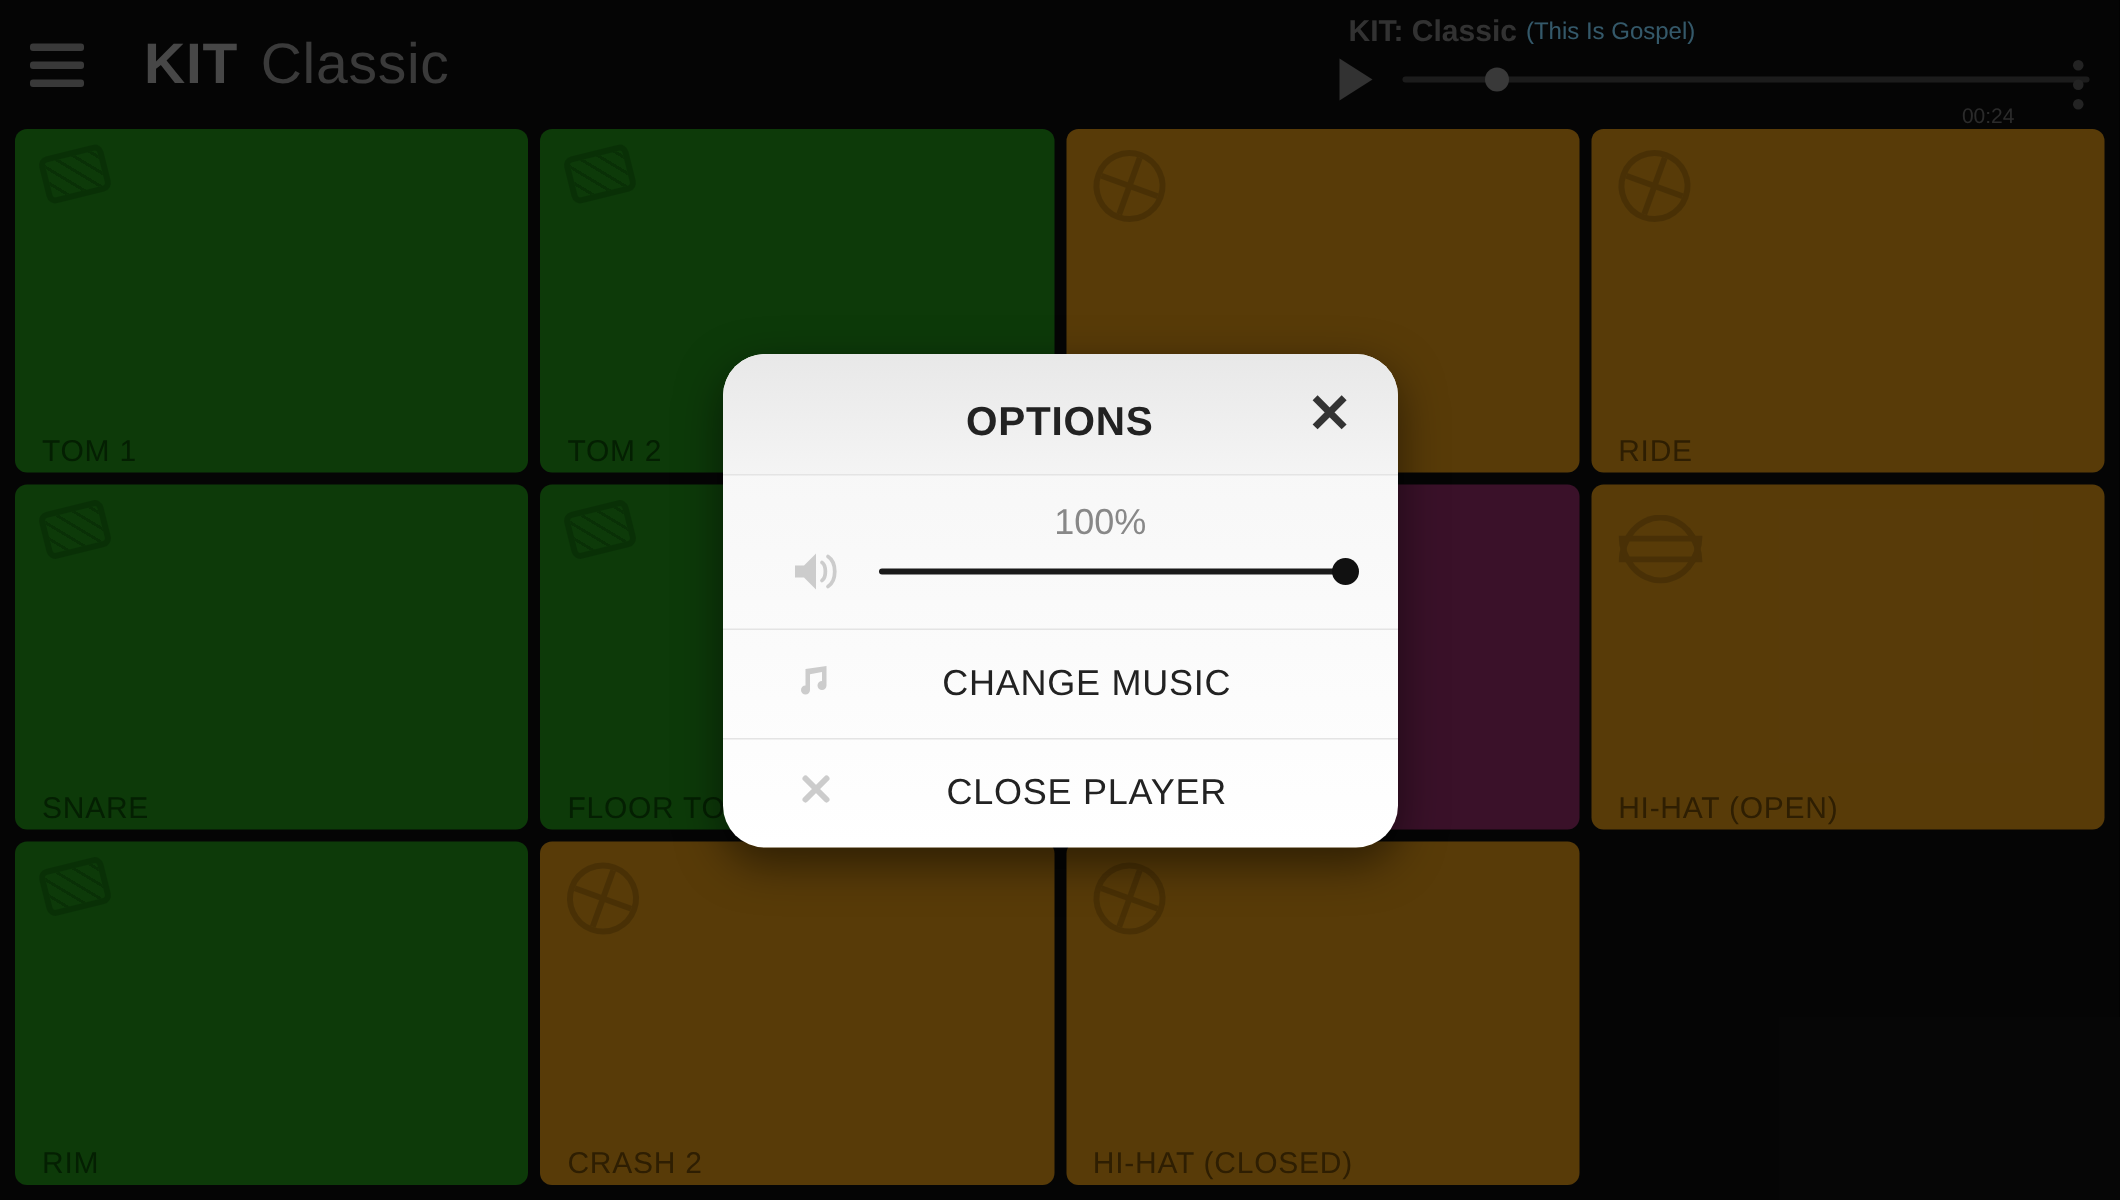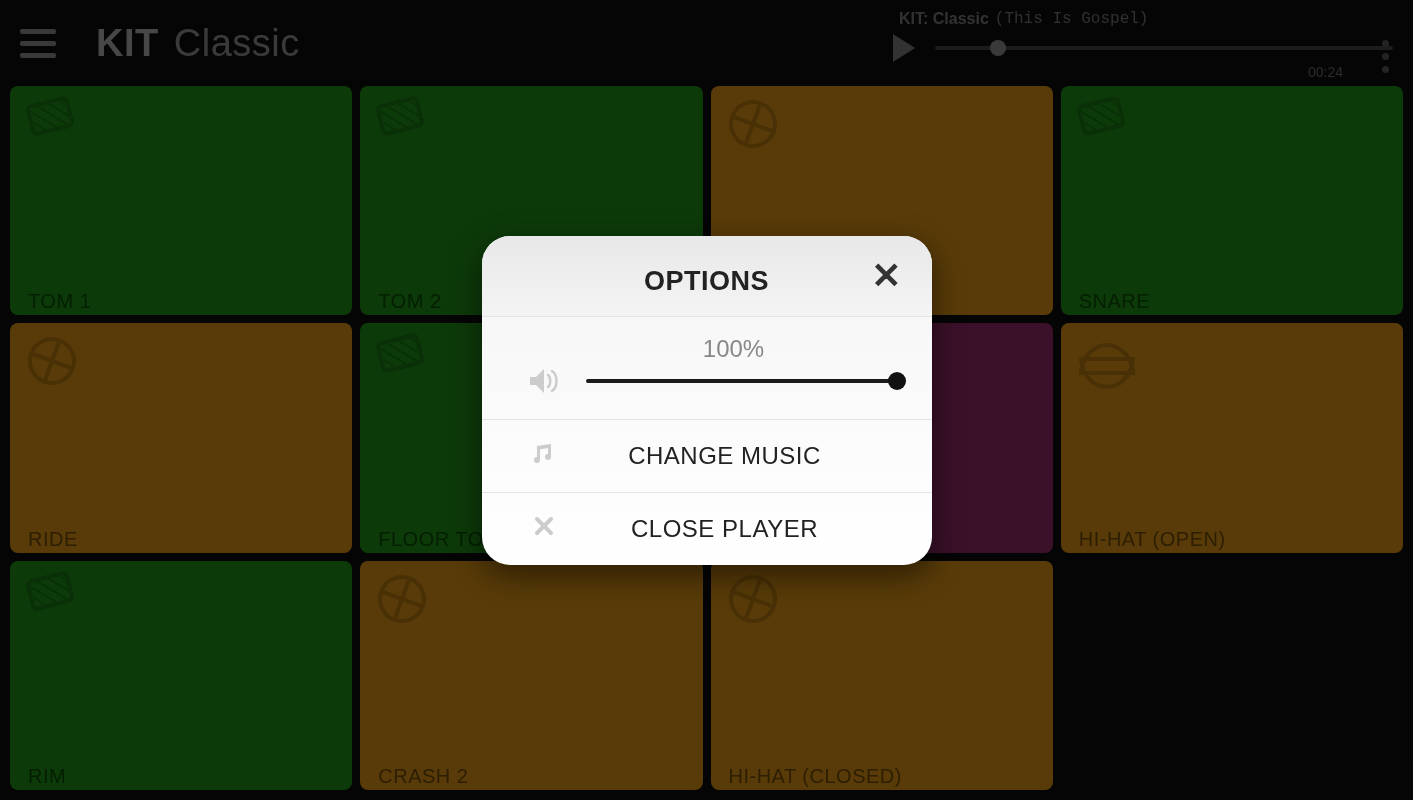--- a/index.html
+++ b/index.html
@@ -7,22 +7,22 @@
   .app { position: relative; width: 100%; height: 100%; background: #0e0e0e; }
   .header {
     display: flex; align-items: center; height: 86px; padding: 0 20px; border-radius: 29px;
   }
   .menu-btn { width: 36px; height: 36px; display: flex; flex-direction: column; justify-content: center; gap: 7px; cursor: pointer; }
   .menu-btn span { display: block; height: 5px; background: #888; border-radius: 2px; }
   .title { margin-left: 40px; color: #a9a9a9; font-size: 38px; font-weight: 700; letter-spacing: 0.5px; }
   .title .thin { font-weight: 400; color: #8a8a8a; margin-left: 4px; }
   .player { position: absolute; right: 20px; top: 10px; display: flex; flex-direction: column; align-items: flex-start; width: 500px; }
   .player-top { display: flex; align-items: center; gap: 6px; margin-left: 6px; }
-  .kit-info { color: #777; font-size: 16px; font-weight: 700; }
-  .kit-sub { color: #737373; font-size: 16px; font-weight: 400; font-family: Liberation Mono, monospace; }
+  .kit-info { color: #777; font-size: 20px; font-weight: 700; }
+  .kit-sub { color: #7dd3fc; font-size: 16px; font-weight: 400; }
   .player-row { display: flex; align-items: center; gap: 20px; width: 100%; margin-top: 6px; }
   .play-icon { width: 0; height: 0; border-left: 22px solid #777; border-top: 14px solid transparent; border-bottom: 14px solid transparent; cursor: pointer; }
   .progress { flex: 1; position: relative; height: 4px; background: #444; border-radius: 2px; }
   .progress-thumb { position: absolute; top: -6px; width: 16px; height: 16px; background: #888; border-radius: 50%; }
   .time { color: #666; font-size: 14px; align-self: flex-end; margin-right: 50px; margin-top: 2px; }
   .more-btn { position: absolute; right: 24px; top: 40px; display: flex; flex-direction: column; gap: 6px; cursor: pointer; }
   .more-btn span { width: 7px; height: 7px; background: #555; border-radius: 50%; }
 
   .grid { display: grid; grid-template-columns: repeat(4, 1fr); grid-template-rows: repeat(3, 1fr); gap: 8px; padding: 0 10px 10px 10px; height: calc(100% - 86px); }
   .pad { position: relative; border-radius: 8px; cursor: pointer; overflow: hidden; }
@@ -114,31 +114,31 @@
           <div class="ico-drum"></div>
         </div>
         <div class="label">TOM 2</div>
       </div>
       <div class="pad pad-orange">
         <div class="icon">
           <div class="ico-cymbal"></div>
         </div>
         <div class="label">CRASH 1</div>
       </div>
+      <div class="pad pad-orange">
+        <div class="icon">
+          <div class="ico-cymbal"></div>
+        </div>
+        <div class="label">RIDE</div>
+      </div>
       <div class="pad pad-green">
         <div class="icon">
           <div class="ico-drum"></div>
         </div>
         <div class="label">SNARE</div>
-      </div>
-      <div class="pad pad-orange">
-        <div class="icon">
-          <div class="ico-cymbal"></div>
-        </div>
-        <div class="label">RIDE</div>
       </div>
       <div class="pad pad-green">
         <div class="icon">
           <div class="ico-drum"></div>
         </div>
         <div class="label">FLOOR TOM</div>
       </div>
       <div class="pad pad-purple">
         <div class="icon">
           <div class="ico-hihat"></div>

